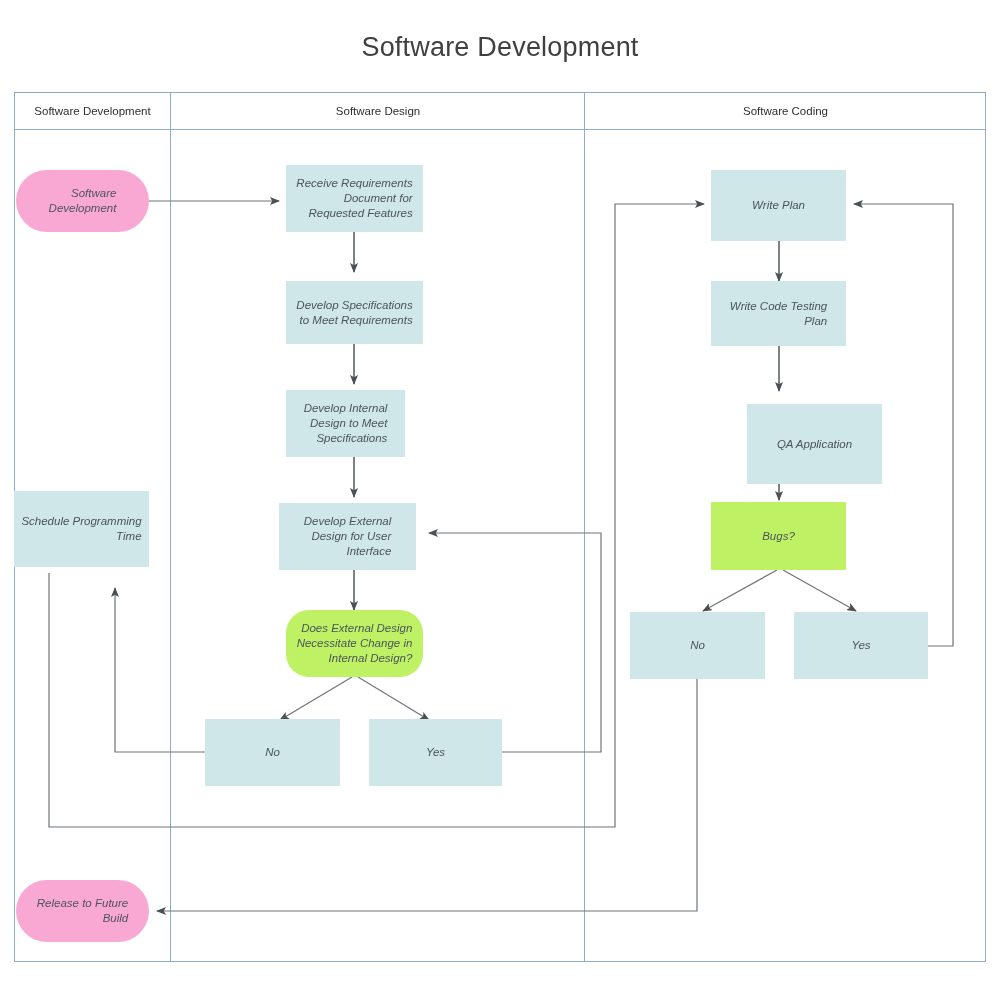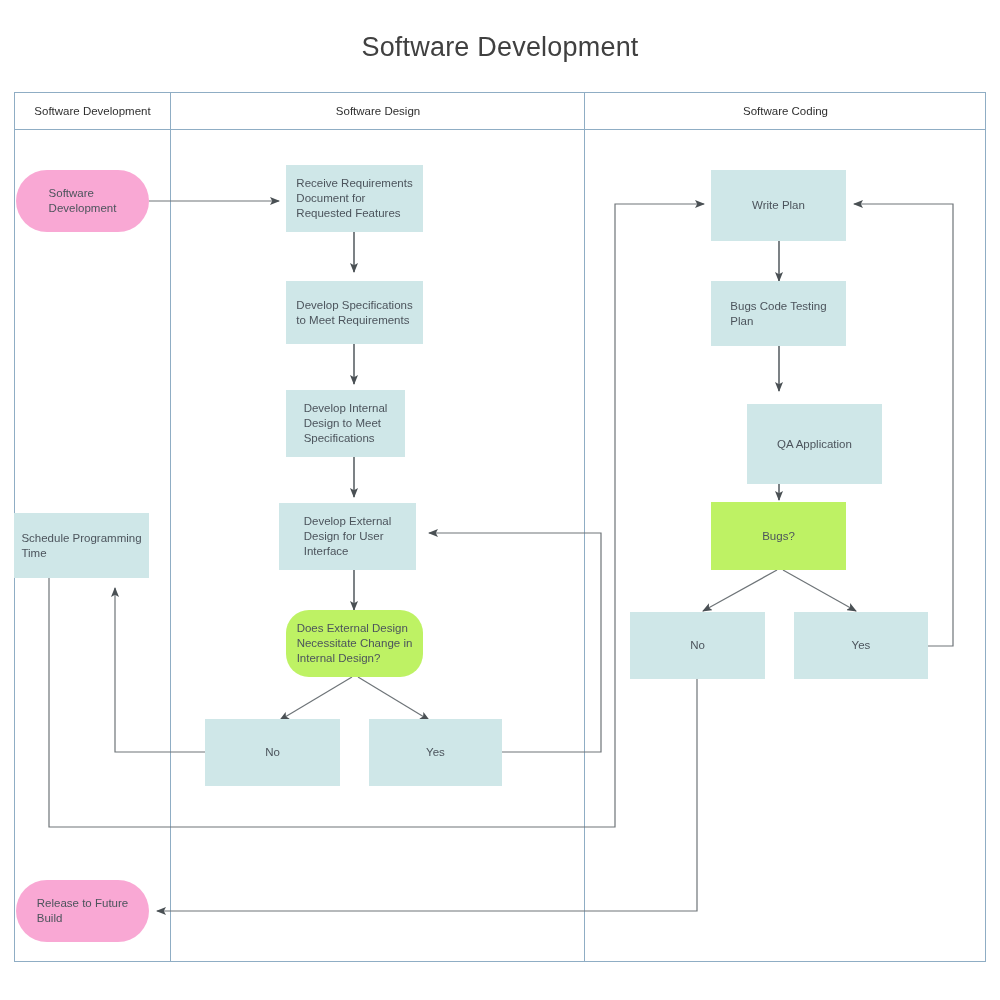--- a/index.html
+++ b/index.html
@@ -36,27 +36,28 @@
     color: #2f2f2f;
     text-align: center;
     top: 104px;
     line-height: 14px;
   }
   .node {
     position: absolute;
     display: flex;
     align-items: center;
     justify-content: center;
-    text-align: left;
+    text-align: right;
     font-size: 11.5px;
     line-height: 15px;
     color: #4c545c;
     box-sizing: border-box;
     padding: 2px 3px;
     white-space: pre-line;
+    font-style: italic;
   }
   .node.process {
     background: #cfe7e8;
   }
   .node.decision {
     background: #bef264;
   }
   .node.terminator {
     background: #f9a8d4;
     border-radius: 42px;
@@ -119,21 +120,21 @@
 
 <div class="diagram-title">Software Development</div>
 
 <div class="lane-header-label" style="left:14px; width:157px;">Software Development</div>
 <div class="lane-header-label" style="left:171px; width:414px;">Software Design</div>
 <div class="lane-header-label" style="left:585px; width:401px;">Software Coding</div>
 
 <div class="node terminator" style="left:16px; top:170px; width:133px; height:62px;">Software
 Development</div>
 
-<div class="node process" style="left:14px; top:513px; width:135px; height:65px;">Schedule Programming
+<div class="node process" style="left:14px; top:491px; width:135px; height:76px;">Schedule Programming
 Time</div>
 
 <div class="node terminator" style="left:16px; top:880px; width:133px; height:62px;">Release to Future
 Build</div>
 
 <div class="node process" style="left:286px; top:165px; width:137px; height:67px;">Receive Requirements
 Document for
 Requested Features</div>
 
 <div class="node process" style="left:286px; top:281px; width:137px; height:63px;">Develop Specifications
@@ -150,21 +151,21 @@
 <div class="node decision" style="left:286px; top:610px; width:137px; height:67px;border-radius:23px;">Does External Design
 Necessitate Change in
 Internal Design?</div>
 
 <div class="node process" style="left:205px; top:719px; width:135px; height:67px;">No</div>
 
 <div class="node process" style="left:369px; top:719px; width:133px; height:67px;">Yes</div>
 
 <div class="node process" style="left:711px; top:170px; width:135px; height:71px;">Write Plan</div>
 
-<div class="node process" style="left:711px; top:281px; width:135px; height:65px;">Bugs  Code Testing
+<div class="node process" style="left:711px; top:281px; width:135px; height:65px;">Write  Code Testing
 Plan</div>
 
 <div class="node process" style="left:711px; top:404px; width:135px; height:80px;margin-left:36px;">QA Application</div>
 
 <div class="node decision" style="left:711px; top:502px; width:135px; height:68px;">Bugs?</div>
 
 <div class="node process" style="left:630px; top:612px; width:135px; height:67px;">No</div>
 
 <div class="node process" style="left:794px; top:612px; width:134px; height:67px;">Yes</div>
 

